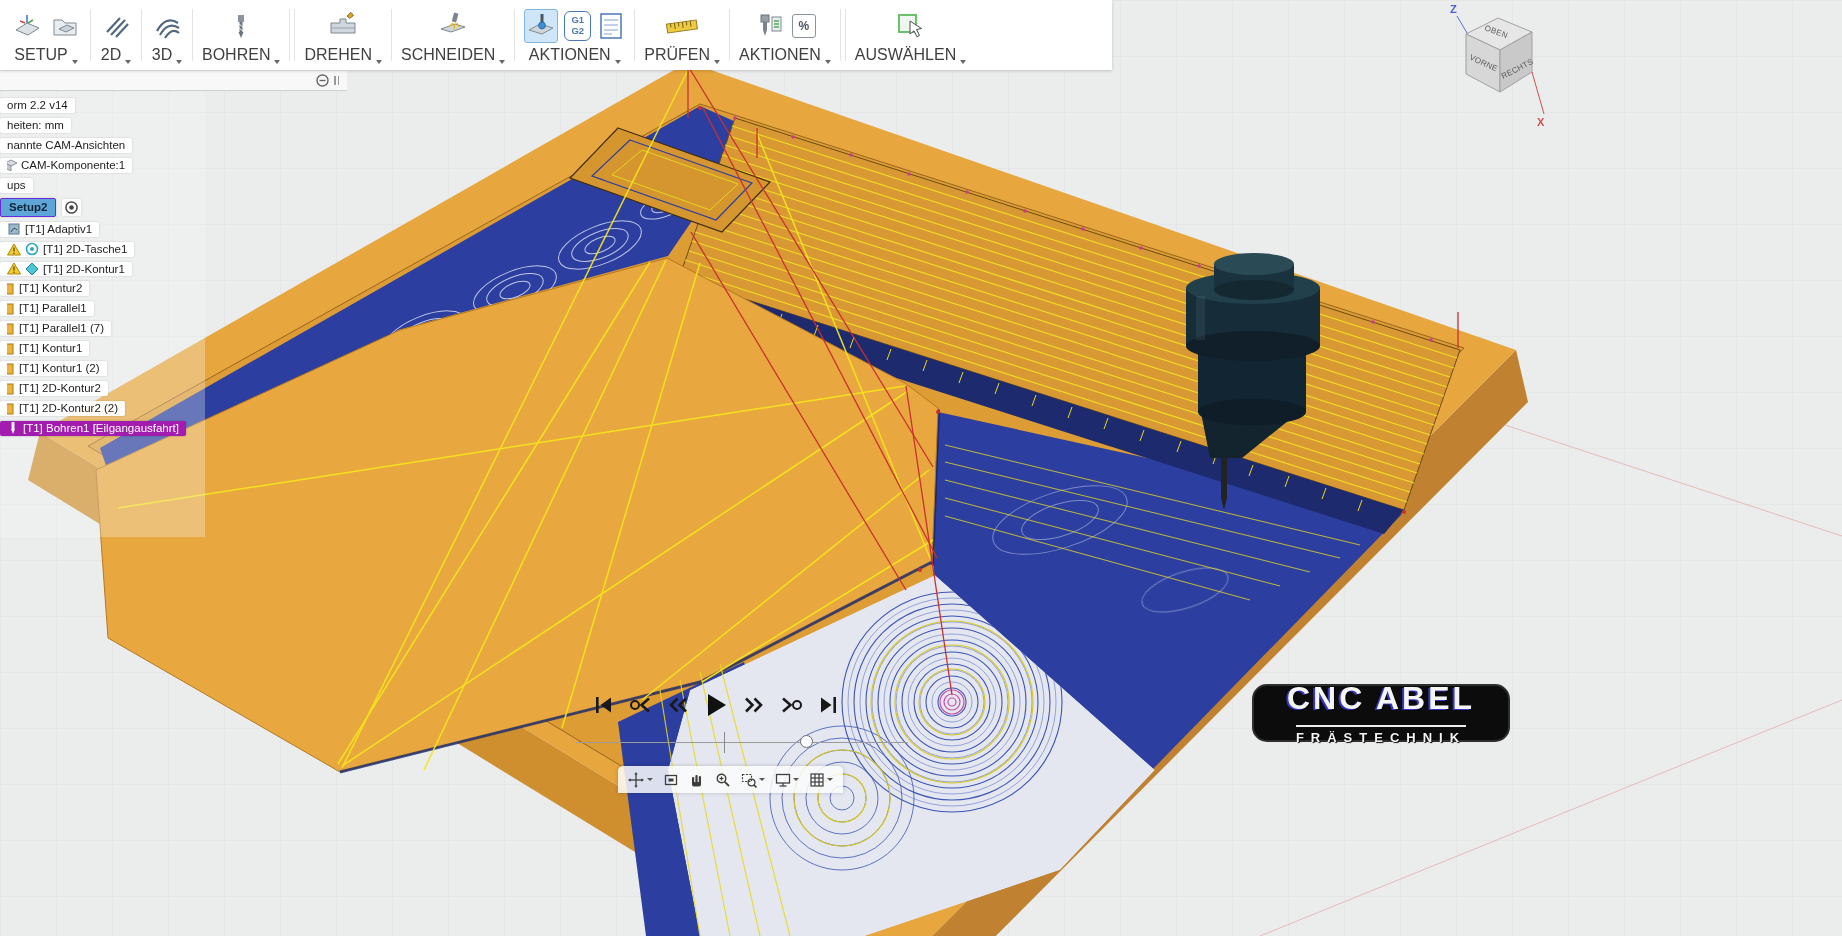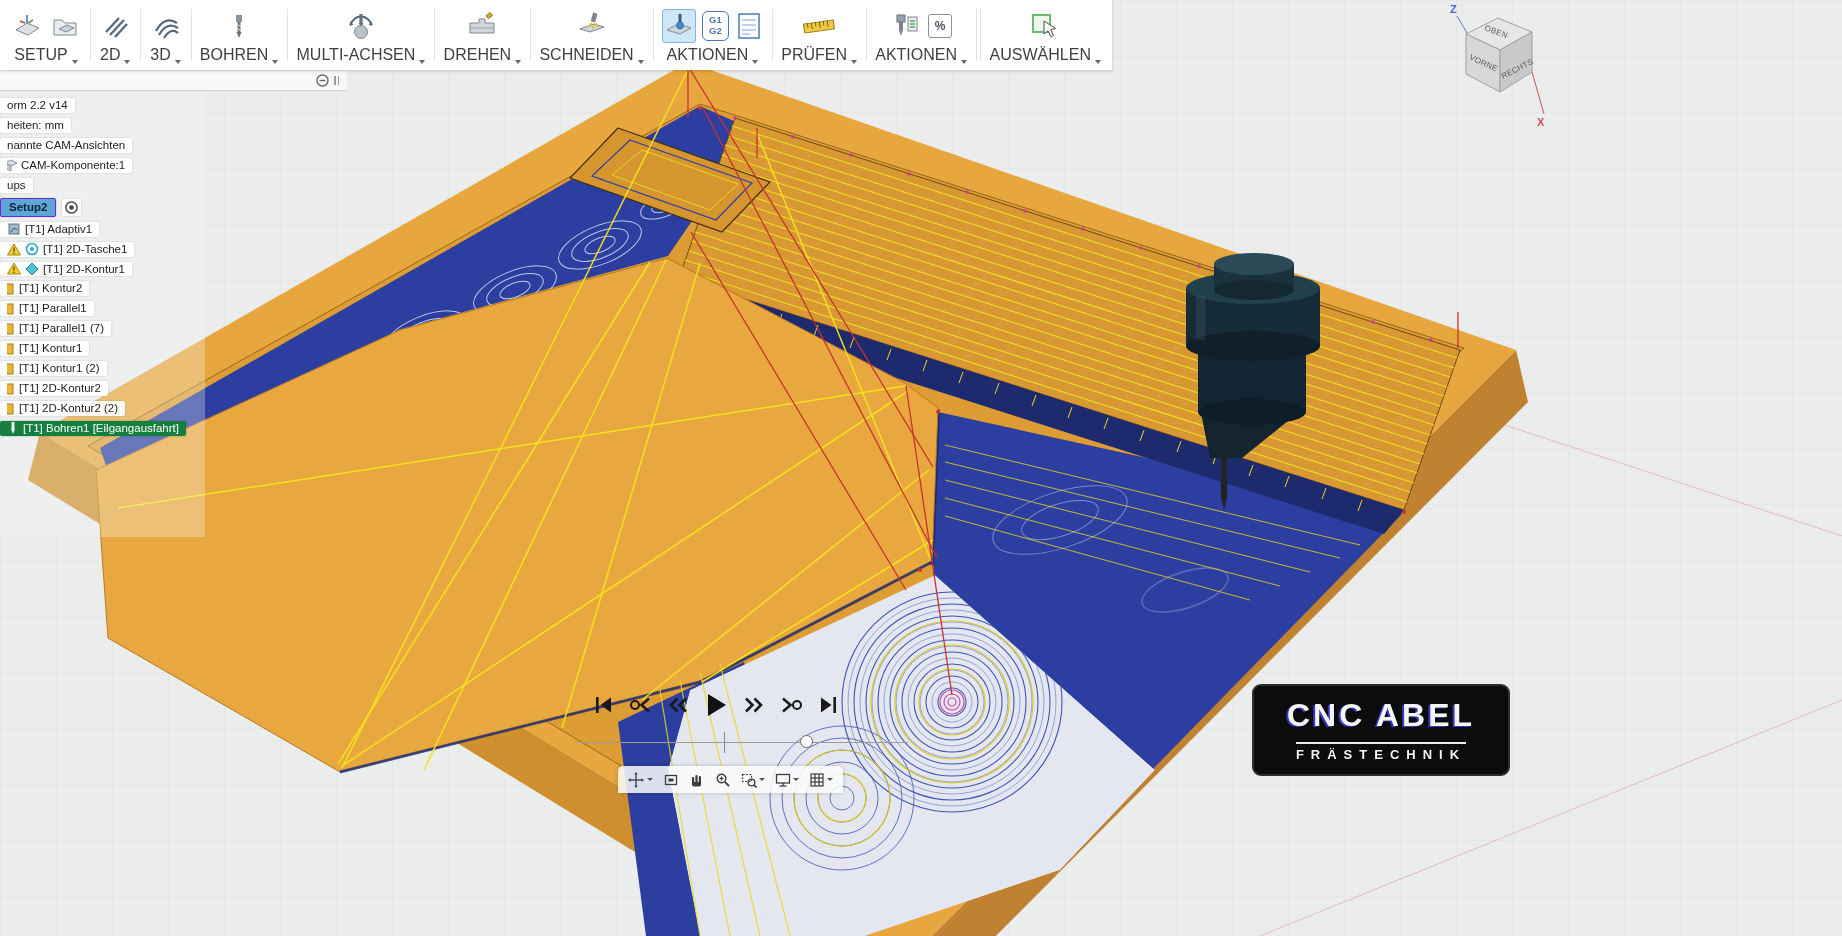--- a/index.html
+++ b/index.html
@@ -27,21 +27,21 @@
 
 .panel-bg{position:absolute;left:0;top:92px;width:205px;height:445px;background:rgba(246,247,248,.30);z-index:4}
 .panel-header{position:absolute;left:0;top:71px;width:347px;height:20px;background:rgba(249,249,249,.9);
   border-bottom:1px solid #cfcfcf;display:flex;align-items:center;justify-content:flex-end;gap:5px;
   padding-right:8px;z-index:9}
 .grip{display:flex;gap:2px}
 .grip i{display:block;width:1.5px;height:9px;background:#9a9a9a}
 .browser{position:absolute;left:0;top:98px;display:flex;flex-direction:column;align-items:flex-start;gap:5px;z-index:9}
 .brow{display:inline-flex;align-items:center;gap:4px;background:rgba(255,255,255,.95);border-radius:2px;
   padding:0 7px;font-size:11.5px;color:#1c1c1c;line-height:1.3;box-shadow:0 0 2px rgba(0,0,0,.2);white-space:nowrap}
-.brow.sel{background:#15803d;color:#fff;box-shadow:0 0 2px rgba(0,40,80,.4)}
+.brow.sel{background:#a21caf;color:#fff;box-shadow:0 0 2px rgba(0,40,80,.4)}
 .brow.setup2{background:#5ea6d8;border:1px solid #6d28d9;color:#0a2335;font-weight:bold;padding:1px 8px}
 .brow-wrap{display:flex;align-items:center;gap:6px}
 .radio-chip{background:rgba(255,255,255,.95);border-radius:2px;padding:1px 2px;display:flex;box-shadow:0 0 2px rgba(0,0,0,.2)}
 
 
 .viewcube{position:absolute;left:1442px;top:0;z-index:4}
 
 
 .playback{position:absolute;left:594px;top:692px;display:flex;align-items:center;gap:15px;z-index:5}
 .pb{display:flex;align-items:center}
@@ -49,21 +49,21 @@
 .tl-line{height:1px;background:#9b9b9b}
 .tl-tick{position:absolute;left:148px;top:-10px;width:1px;height:21px;background:#8a8a8a}
 .tl-handle{position:absolute;left:224px;top:-7px;width:13px;height:13px;border-radius:50%;
   background:#fdfdfd;border:1.5px solid #6a6a6a}
 .navbar{position:absolute;left:618px;top:766px;height:27px;padding:0 10px;background:rgba(252,252,252,.85);
   border-radius:5px 5px 0 0;display:flex;align-items:center;gap:10px;box-shadow:0 0 4px rgba(0,0,0,.2);z-index:5}
 .navicon{display:flex;align-items:center;gap:2px}
 .navcaret{width:0;height:0;border-left:3px solid transparent;border-right:3px solid transparent;border-top:3.5px solid #555}
 
 
-.logo{position:absolute;left:1252px;top:684px;width:258px;height:92px;background:#0c0c0c;border-radius:9px;
+.logo{position:absolute;left:1252px;top:684px;width:258px;height:58px;background:#0c0c0c;border-radius:15px;
   border:2px solid #2e2e2e;display:flex;flex-direction:column;align-items:center;justify-content:center;
   color:#f5f5f5;z-index:3}
 .logo-line1{font-size:32px;font-weight:bold;letter-spacing:3px;line-height:1;
   text-shadow:-2px 1px 0 #3535c8, 1px 1px 1px #000}
 .logo-line2{font-size:13px;letter-spacing:7px;border-top:2.5px solid #ededed;padding-top:3px;margin-top:11px;
   font-weight:bold;text-shadow:1px 1px 1px #000}
 </style>
 </head>
 <body>
 
@@ -396,39 +396,20 @@
             </svg>
         </span>
       </div>
       <div class="tablabel">
           <span>BOHREN</span>
           <i class="caret"></i>
         </div>
     </div>
     <div class="sep"></div>
 
-    <div class="tbgroup">
-      <div class="tbicons">
-        <span class="iconbtn">
-          <svg width="30" height="30">
-              <rect x="13.4" y="3" width="3.2" height="9" fill="#6b747c"></rect>
-              <polygon points="12.6,12 17.4,12 15,16" fill="#6b747c"></polygon>
-              <circle cx="15" cy="21" r="6.5" fill="#b8c2ca" stroke="#7e8890"></circle>
-              <path d="M4 14 Q8 6 14 5.5" fill="none" stroke="#51687e" stroke-width="1.8"></path>
-              <polygon points="4,15 4,10.5 7.5,13.5" fill="#51687e"></polygon>
-              <path d="M26 14 Q22 6 16 5.5" fill="none" stroke="#51687e" stroke-width="1.8"></path>
-              <polygon points="26,15 26,10.5 22.5,13.5" fill="#51687e"></polygon>
-            </svg>
-        </span>
-      </div>
-      <div class="tablabel">
-          <span>MULTI-ACHSEN</span>
-          <i class="caret"></i>
-        </div>
-    </div>
     <div class="sep"></div>
 
     <div class="tbgroup">
       <div class="tbicons">
         <span class="iconbtn">
           <svg width="30" height="30">
               <path d="M3 12 h9 v-4 h6 v4 h9 v10 H3 z" fill="#cfd7dd" stroke="#7e8890"></path>
               <line x1="3" y1="17" x2="27" y2="17" stroke="#9aa4ac"></line>
               <polygon points="19,5 23,1.5 25.5,4.5 21.5,7.5" fill="#e0a52f" stroke="#8a6d1a"></polygon>
             </svg>

